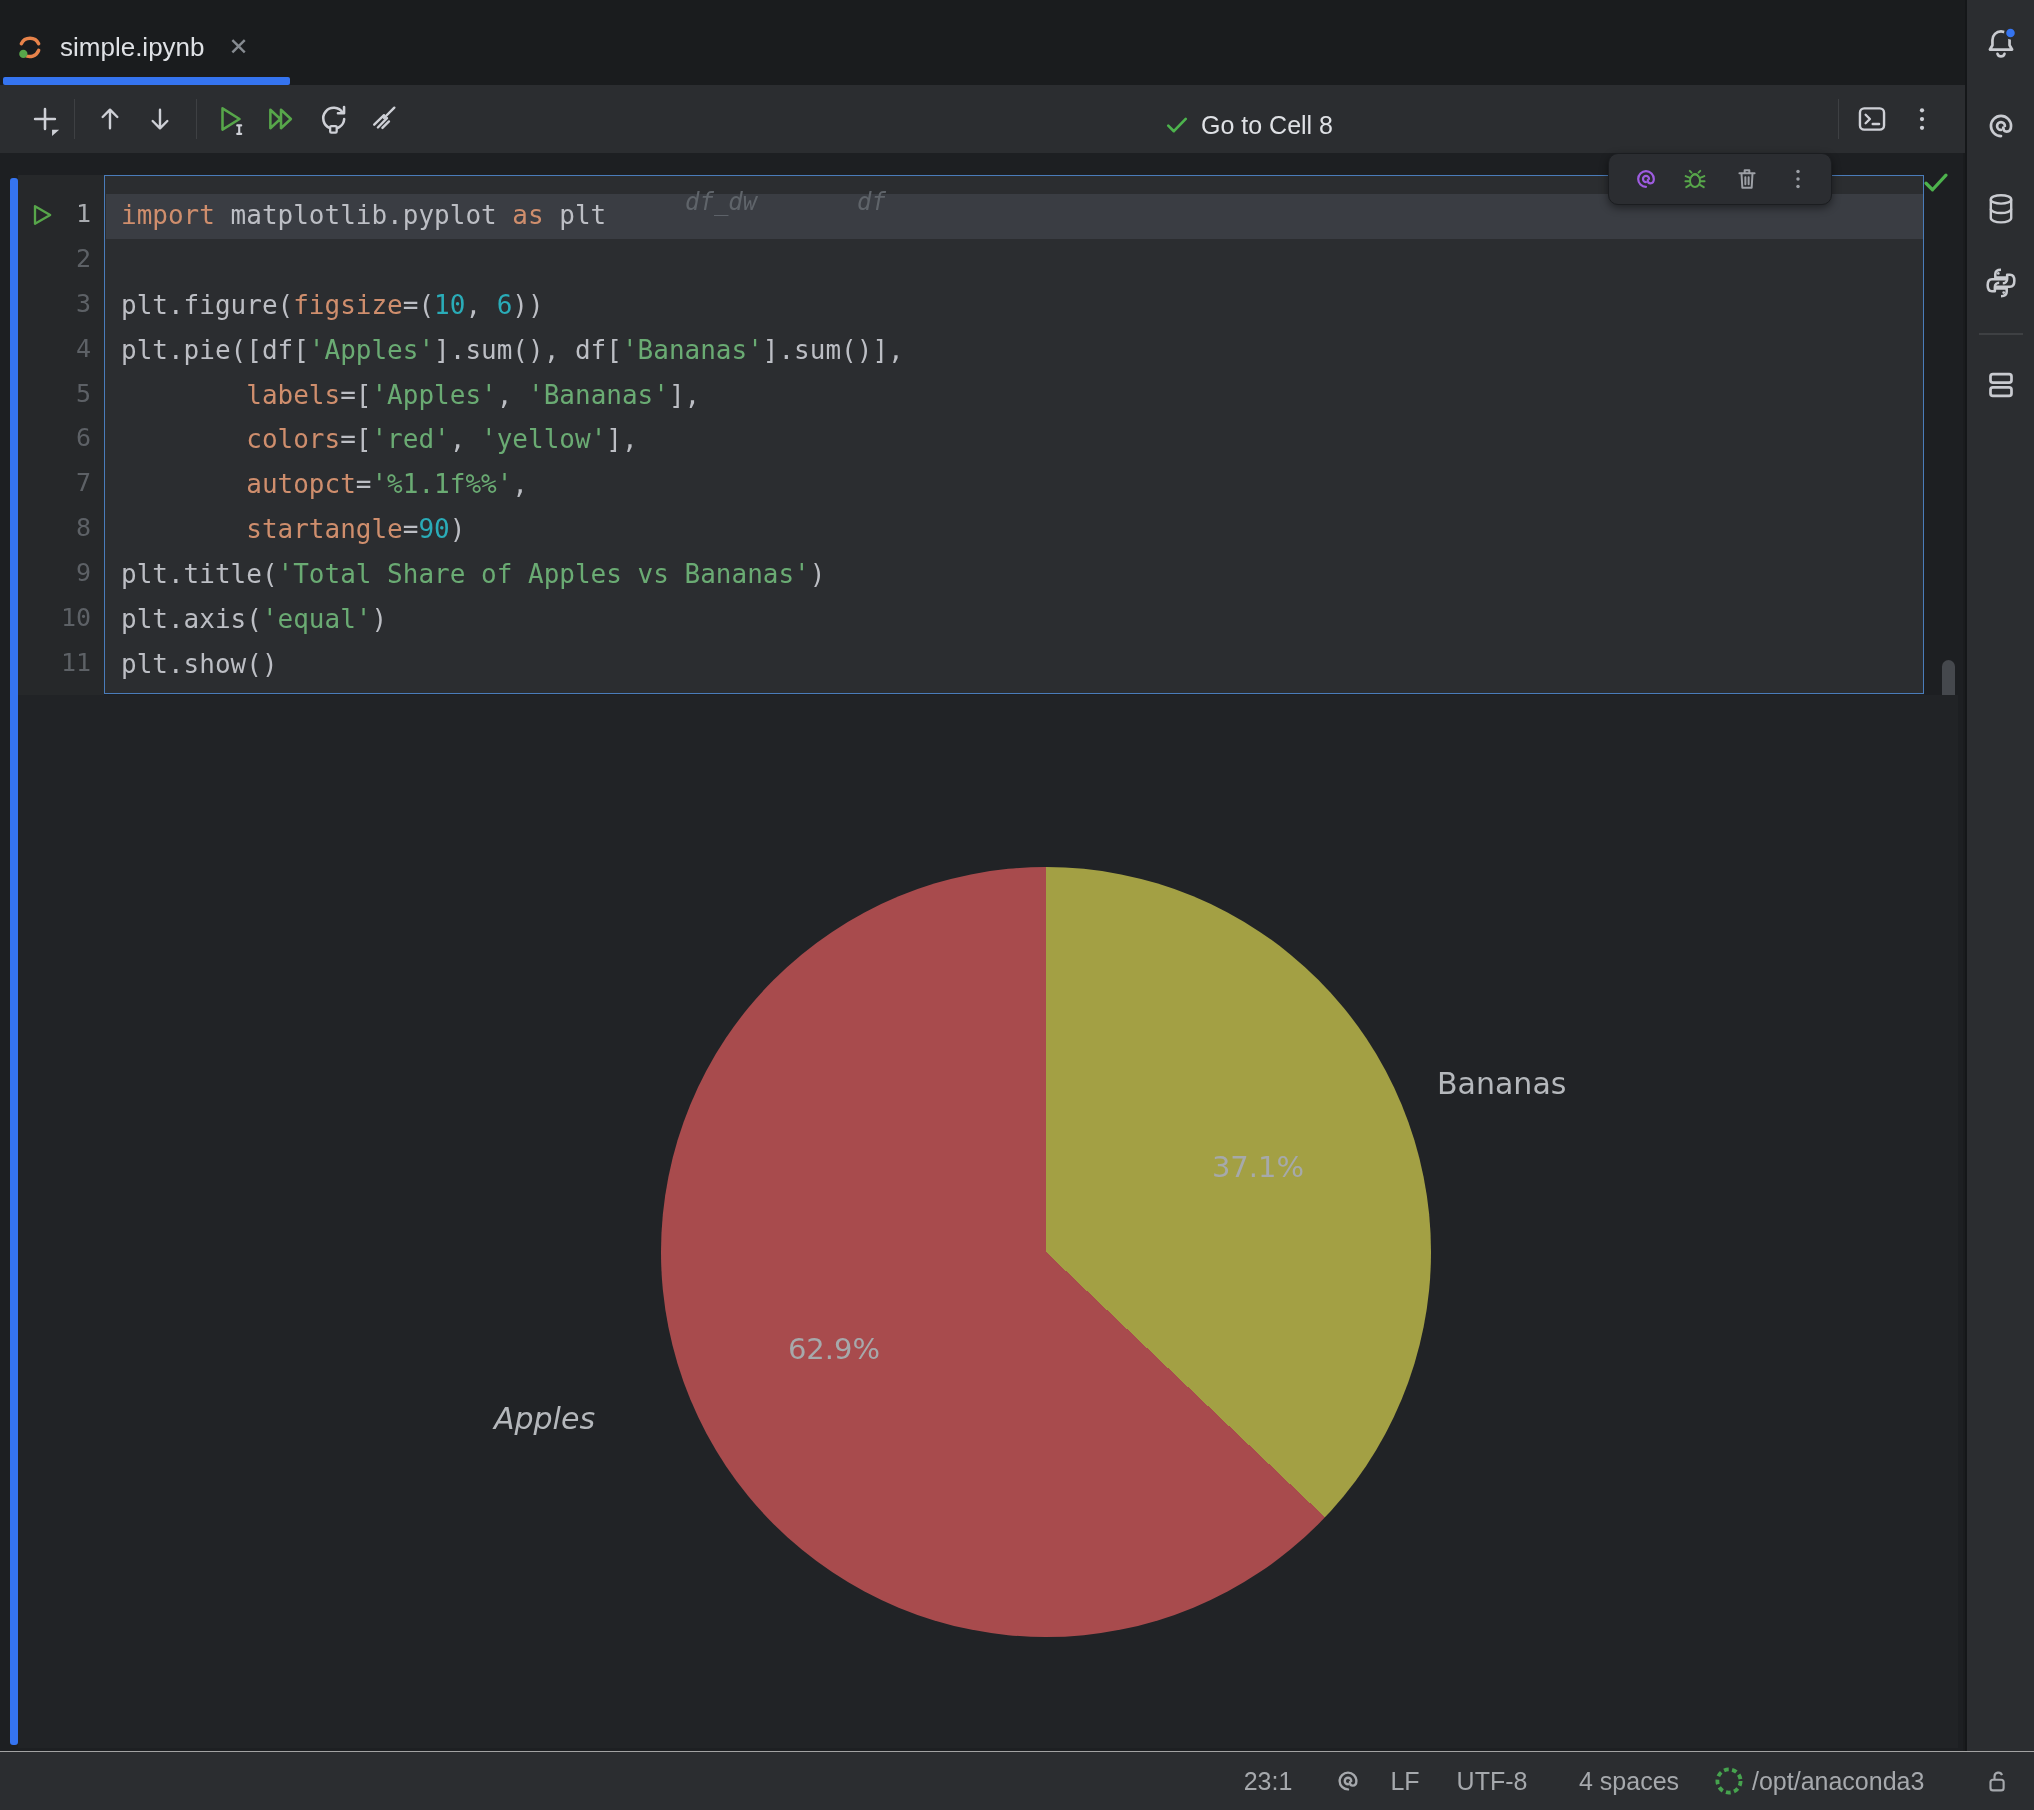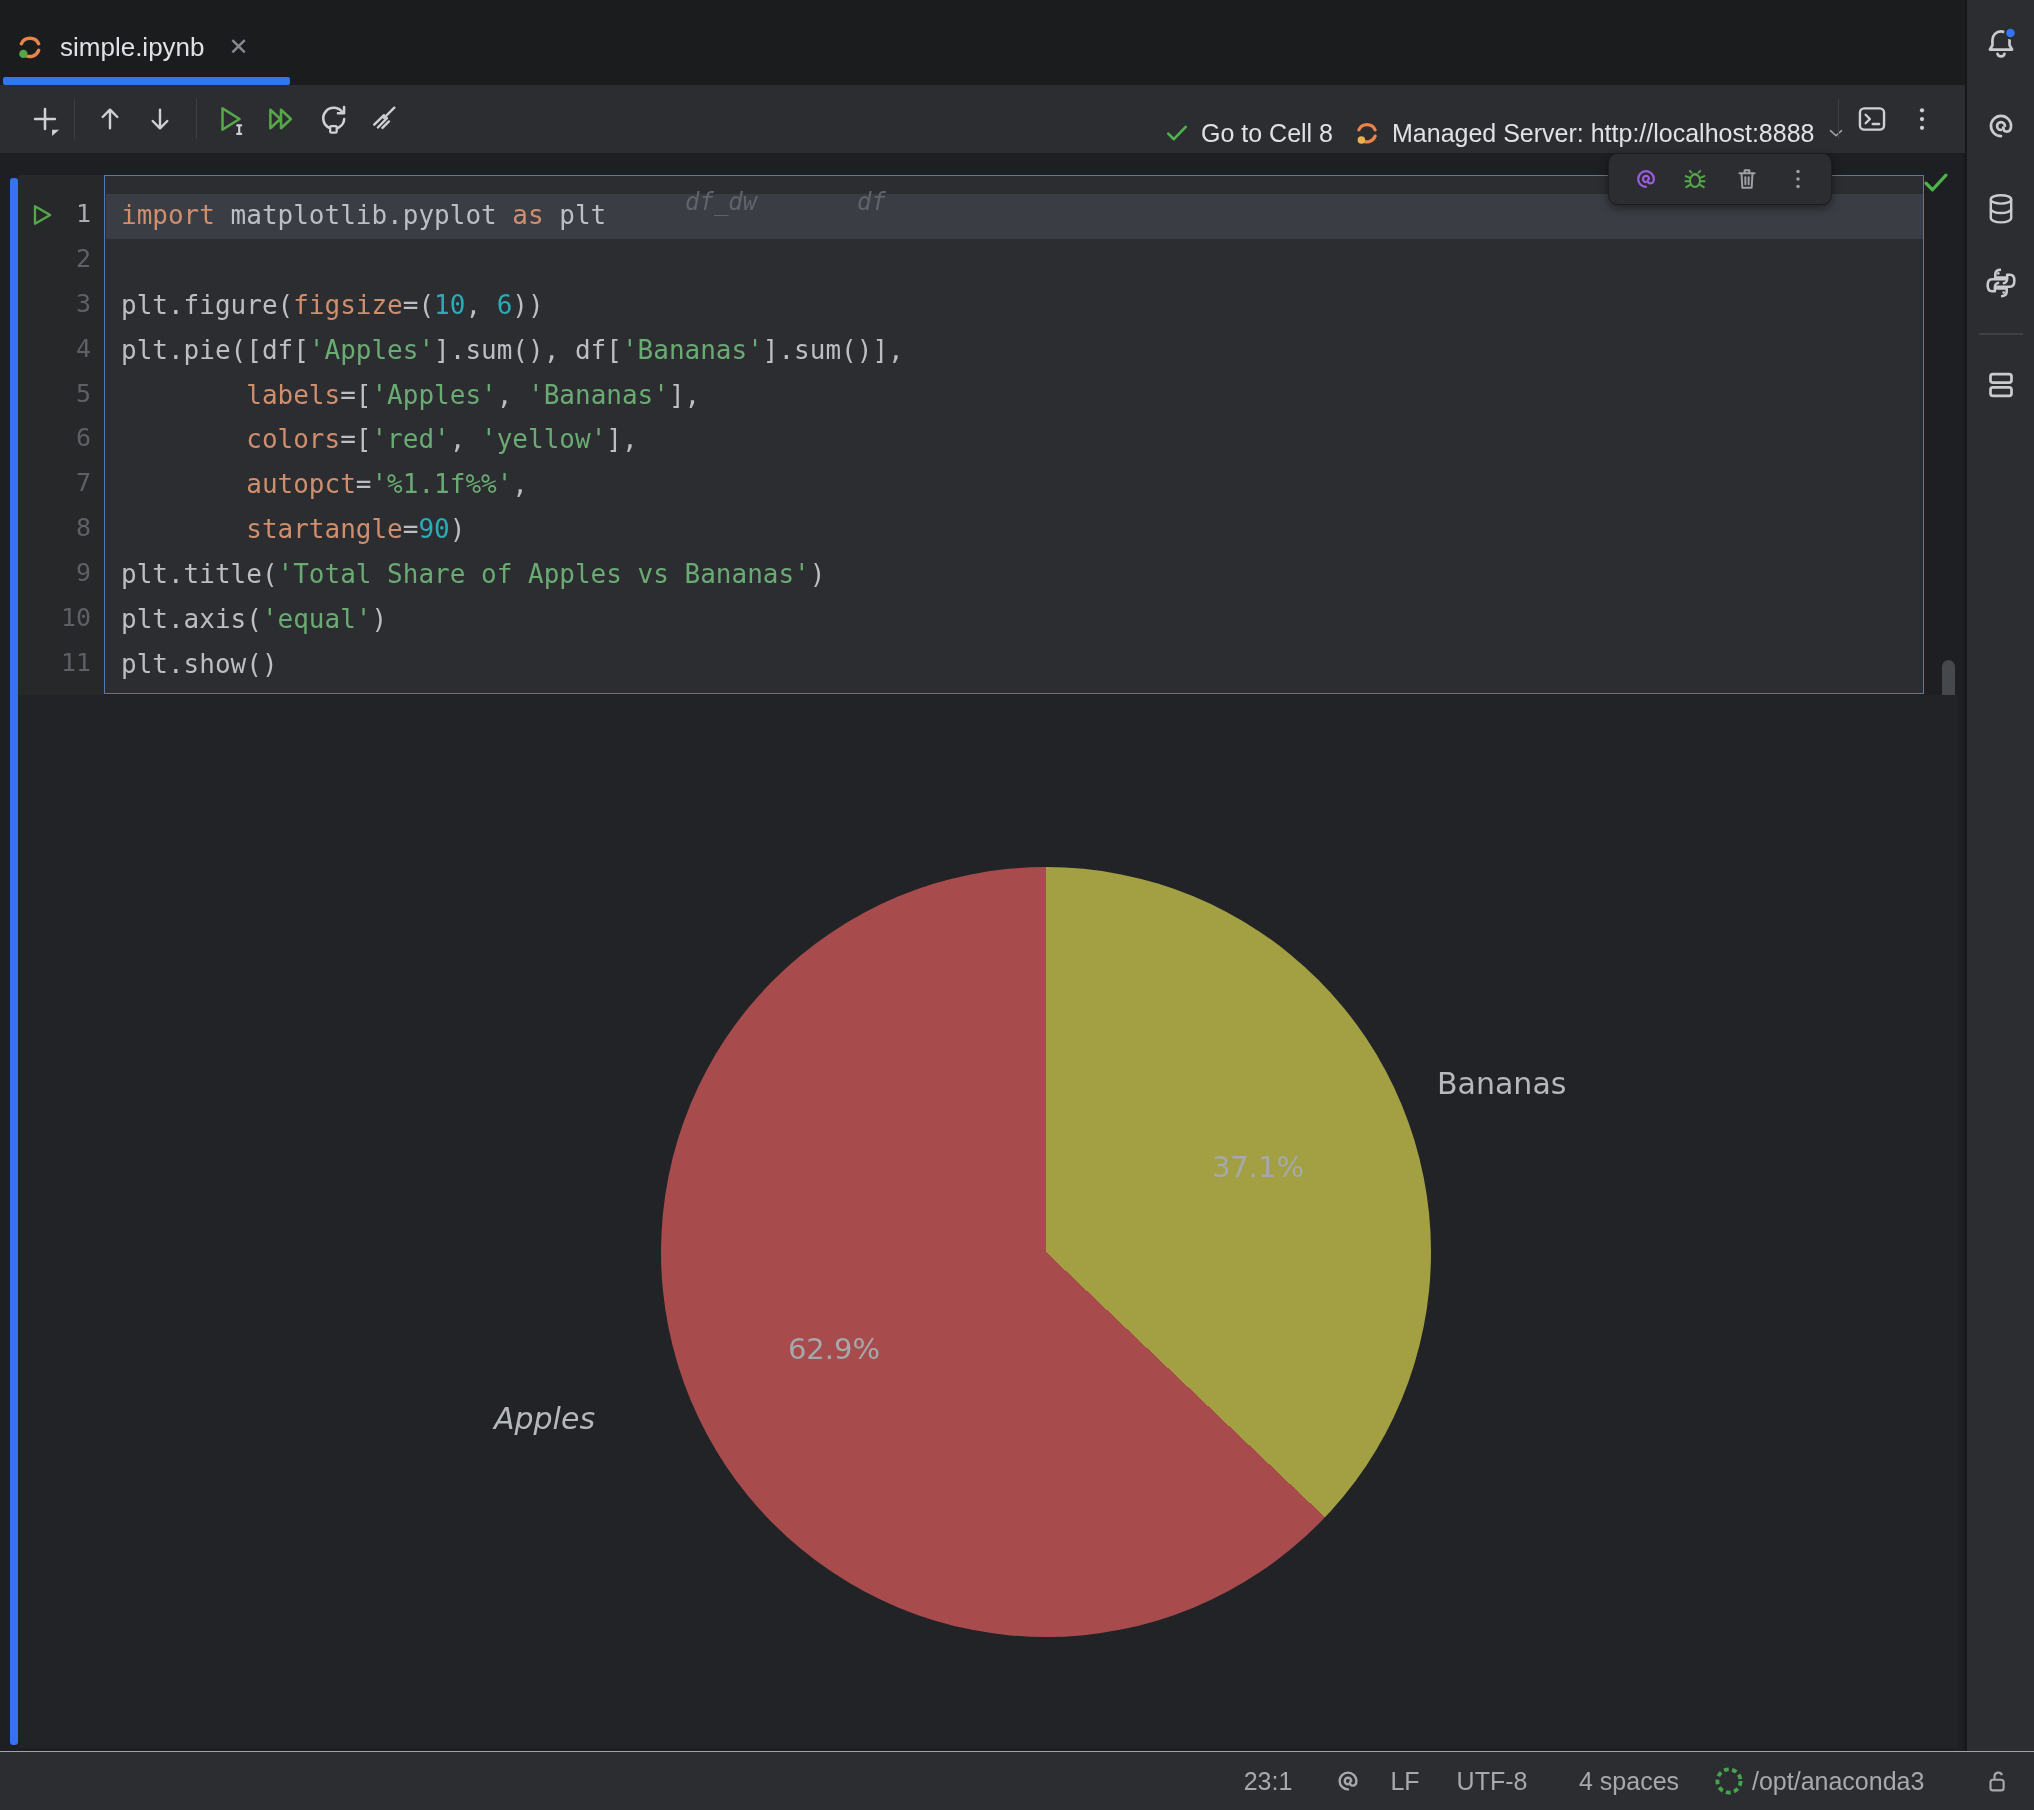--- a/index.html
+++ b/index.html
@@ -11,21 +11,21 @@
   .tabbar{left:0;top:0;width:1965px;height:85px;background:#1a1c1e;}
   .tab{left:14px;top:0;height:94px;display:flex;align-items:center;gap:14px;cursor:default;}
   .tab-title{color:#dfe1e5;font-size:26px;}
   .tab-close{color:#868b91;font-size:24px;margin-left:10px;}
   .tab-underline{left:3px;top:77px;width:287px;height:8px;background:#3574f0;border-radius:2px;}
 
   
   .toolbar{left:0;top:85px;width:1965px;height:68px;background:#2b2d30;}
   .tb-btn{position:absolute;top:0;width:44px;height:68px;display:flex;align-items:center;justify-content:center;border-radius:8px;}
   .tb-sep{position:absolute;top:14px;width:1px;height:40px;background:#3e4043;}
-  .tb-text{position:absolute;top:8px;height:80px;display:flex;align-items:center;gap:10px;color:#dfe1e5;font-size:25px;white-space:nowrap;}
+  .tb-text{position:absolute;top:0;height:80px;display:flex;align-items:center;gap:10px;color:#dfe1e5;font-size:25px;white-space:nowrap;}
 
   
   .right-strip{left:1965px;top:0;width:69px;height:1751px;background:#2b2d30;border-left:2px solid #151719;box-sizing:border-box;}
   .strip-btn{position:absolute;left:14px;width:40px;height:40px;display:flex;align-items:center;justify-content:center;}
   .strip-divider{position:absolute;left:12px;width:44px;height:2px;background:#3e4043;}
 
   
   .editor-bg{left:0;top:153px;width:1963px;height:1598px;background:#1d1f22;}
   .sel-bar{left:10px;top:178px;width:8px;height:1567px;background:#3574f0;border-radius:3px;}
   .gutter-band{left:18px;top:175px;width:86px;height:520px;background:#26282a;}
@@ -131,35 +131,20 @@
 
   <div class="tb-text" style="left:1163px">
     <span>
       <svg width="28" height="28" viewBox="0 0 24 24" fill="none">
           <path d="M4.5 12.5l4.8 4.8L19.5 6.8" stroke="#4db34d" stroke-width="2.3" stroke-linecap="round" stroke-linejoin="round"></path>
         </svg>
     </span>
     <span>Go to Cell 8</span>
   </div>
 
-  <div class="tb-text" style="left:1352px">
-    <span>
-      <svg width="30" height="30" viewBox="0 0 24 24" fill="none">
-        <path d="M5.5 9.5a7.2 7.2 0 0 1 13 0" stroke="#e8834a" stroke-width="2.6" stroke-linecap="round"></path>
-        <path d="M18.5 14.5a7.2 7.2 0 0 1-10.5 3.6" stroke="#e8834a" stroke-width="2.6" stroke-linecap="round"></path>
-        <circle cx="7.5" cy="17.5" r="3" fill="#e8b34a"></circle>
-      </svg>
-    </span>
-    <span>Managed Server: http://localhost:8888</span>
-    <span>
-      <svg width="22" height="22" viewBox="0 0 24 24" fill="none">
-          <path d="M6 9.5l6 5.5 6-5.5" stroke="#9da0a6" stroke-width="1.8" stroke-linecap="round" stroke-linejoin="round"></path>
-        </svg>
-    </span>
-  </div>
   <div class="tb-sep" style="left:1838px"></div>
   <div class="tb-btn" style="left:1850px">
     <svg width="34" height="34" viewBox="0 0 24 24" fill="none" stroke="#ced0d6" stroke-width="1.7">
       <rect x="3.5" y="4.5" width="17" height="15" rx="3"></rect>
       <path d="M7.5 9l3 3-3 3M12.5 15.5h4.5" stroke-linecap="round" stroke-linejoin="round"></path>
     </svg>
   </div>
   <div class="tb-btn" style="left:1900px">
     <svg width="30" height="30" viewBox="0 0 24 24" fill="#ced0d6">
       <circle cx="12" cy="5" r="1.7"></circle>

